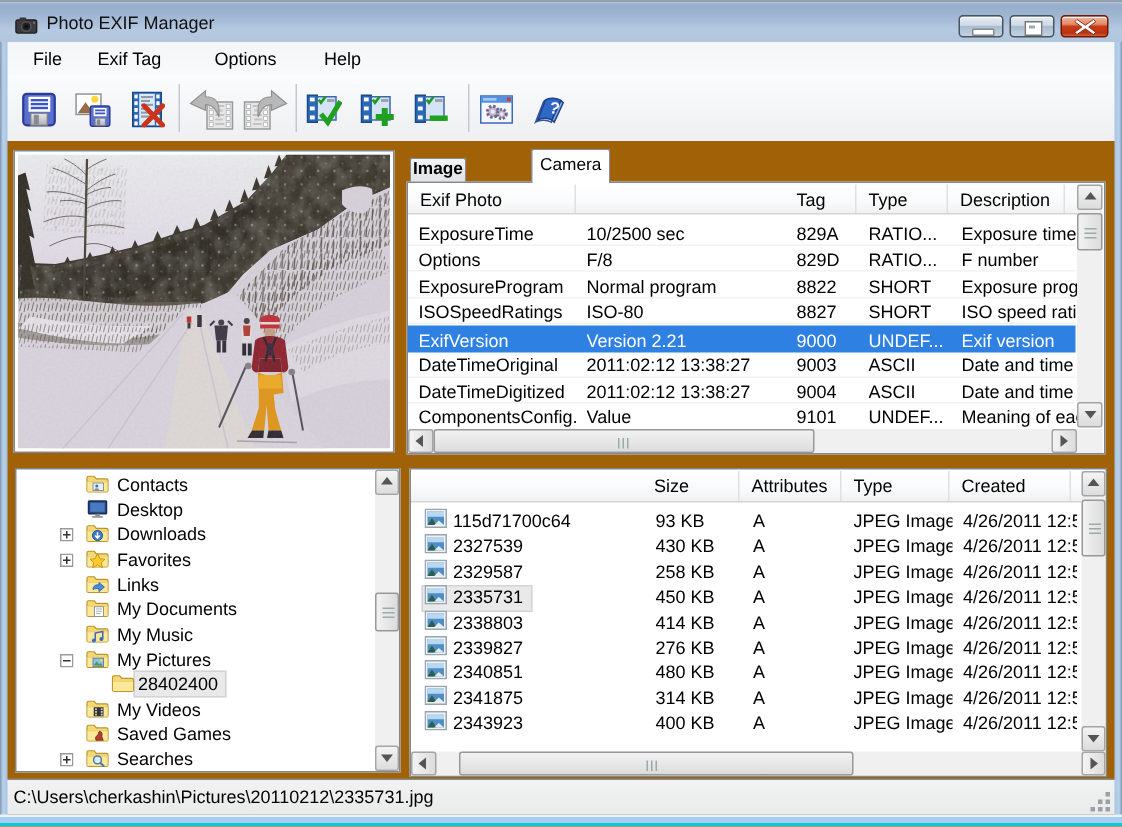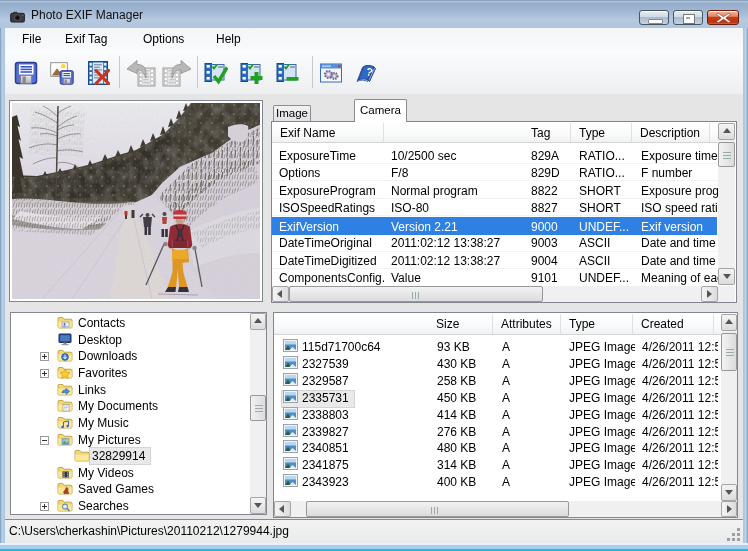--- a/index.html
+++ b/index.html
@@ -1,17 +1,17 @@
 <!DOCTYPE html>
 <html><head>
 <meta charset="utf-8">
 <style>
   html,body{margin:0;padding:0;}
   body{width:748px;height:551px;overflow:hidden;font-family:"Liberation Sans",sans-serif;}
-  .win{position:absolute;left:0;top:0;width:748px;height:551px;background:#e5e5e5;overflow:hidden;}
+  .win{position:absolute;left:0;top:0;width:748px;height:551px;background:#a16207;overflow:hidden;}
   .abs{position:absolute;}
   
   .titlebar{left:0;top:0;width:748px;height:28px;
     background:linear-gradient(180deg,#b9cbe0 0%,#95aecb 8%,#9fb6d2 35%,#b5c9e0 70%,#b1c6dd 100%);
     border-top:1px solid #8ba2bd;box-sizing:border-box;}
   .frame-l{left:0;top:28px;width:5px;height:517px;background:linear-gradient(90deg,#7e96b2,#b9d2ea 40%,#a6c4e2);}
   .frame-r{left:743px;top:28px;width:5px;height:517px;background:linear-gradient(90deg,#a6c4e2,#bad3eb 60%,#7e96b2);}
   .frame-b{left:0;top:543px;width:748px;height:8px;background:linear-gradient(180deg,#e9f1fa 0 25%,#a8cdf0 25% 75%,#0ec5dd 75% 95%,#7fe2ef 95%);}
   .title-text{left:31px;top:8px;font-size:12px;color:#101010;}
   .capbtn{top:10px;height:15px;border:1px solid #46555f;border-radius:3px;box-sizing:border-box;
@@ -352,28 +352,28 @@
       <path d="M161,147 L175,147 L176,156 L160,156 Z" fill="#efab26"></path>
       <path d="M156,184 L164,184 L163.5,189 L153,189 Z" fill="#2e2a32"></path>
       <path d="M167,184 L175.5,184 L177,189 L166,189 Z" fill="#2e2a32"></path>
       <path d="M146,191 L186,192" stroke="#aaa2b2" stroke-width="1"></path>
     </g>
 
     <rect x="0" y="0" width="248" height="196" fill="#888" filter="url(#grain)" opacity="0.13"></rect>
   </svg>
   </div>
   
-  <div class="abs tab tab-inactive" style="left:273px;width:38px;">Image</div>
+  <div class="abs tab tab-inactive" style="left:273px;width:38px;font-weight:bold;">Image</div>
   <div class="abs tab tab-active" style="left:310px;width:53px;">Camera</div>
   <div class="abs tab tab-inactive" style="left:362px;width:38px;">GPS</div>
   <div class="abs panel exif-panel"></div>
   <div id="exif-table">
     <div class="abs lvheader" style="left:272px;top:123px;width:446px;height:20px;">
       <div class="hcol" style="left:0;width:112px">
-          <span>Exif Name</span>
+          <span>Exif Photo</span>
         </div>
       <div class="hcol" style="left:251px;width:48px">
           <span>Tag</span>
         </div>
       <div class="hcol" style="left:299px;width:61px">
           <span>Type</span>
         </div>
       <div class="hcol" style="left:360px;width:78px">
           <span>Description</span>
         </div>
@@ -468,21 +468,21 @@
       </svg>
     <div class="treerow" style="left:78px;top:316px">Contacts</div>
     <div class="treerow" style="left:78px;top:333px">Desktop</div>
     <div class="treerow" style="left:78px;top:349px">Downloads</div>
     <div class="treerow" style="left:78px;top:366px">Favorites</div>
     <div class="treerow" style="left:78px;top:383px">Links</div>
     <div class="treerow" style="left:78px;top:399px">My Documents</div>
     <div class="treerow" style="left:78px;top:416px">My Music</div>
     <div class="treerow" style="left:78px;top:433px">My Pictures</div>
     <div class="abs" style="left:89px;top:447px;width:60px;height:16px;background:#e9e9e9;border:1px solid #d4d4d4"></div>
-    <div class="treerow" style="left:92px;top:449px">32829914</div>
+    <div class="treerow" style="left:92px;top:449px">28402400</div>
     <div class="treerow" style="left:78px;top:466px">My Videos</div>
     <div class="treerow" style="left:78px;top:482px">Saved Games</div>
     <div class="treerow" style="left:78px;top:499px">Searches</div>
 
     <svg class="abs" style="left:40px;top:352px" width="9" height="9">
         <use href="#expbox"></use>
         <rect x="4" y="2" width="1" height="5" fill="#333"></rect>
       </svg>
     <svg class="abs" style="left:40px;top:369px" width="9" height="9">
         <use href="#expbox"></use>
@@ -691,21 +691,21 @@
     <div class="sb-thumb sb-thumb-h" style="left:306px;top:501px;width:263px;height:16px">
       <div class="abs" style="left:124px;top:5px;width:1px;height:7px;background:#9aa"></div>
       <div class="abs" style="left:127px;top:5px;width:1px;height:7px;background:#9aa"></div>
       <div class="abs" style="left:130px;top:5px;width:1px;height:7px;background:#9aa"></div>
     </div>
     <div class="sb-btn sb-btn-h" style="left:721px;top:501px;width:16px;height:16px"></div>
     <div class="arr" style="left:727px;top:505px;border-top:4px solid transparent;border-bottom:4px solid transparent;border-left:5px solid #555"></div>
   </div>
   
   <div class="abs statusbar">
-    <div class="status-text">C:\Users\cherkashin\Pictures\20110212\1279944.jpg</div>
+    <div class="status-text">C:\Users\cherkashin\Pictures\20110212\2335731.jpg</div>
     <div class="abs" style="left:736px;top:18px;width:3px;height:3px;background:#9aa0a6"></div>
     <div class="abs" style="left:736px;top:13px;width:3px;height:3px;background:#9aa0a6"></div>
     <div class="abs" style="left:736px;top:8px;width:3px;height:3px;background:#9aa0a6"></div>
     <div class="abs" style="left:731px;top:18px;width:3px;height:3px;background:#9aa0a6"></div>
     <div class="abs" style="left:731px;top:13px;width:3px;height:3px;background:#9aa0a6"></div>
     <div class="abs" style="left:726px;top:18px;width:3px;height:3px;background:#9aa0a6"></div>
   </div>
   
   <div class="abs frame-l"></div>
   <div class="abs frame-r"></div>

